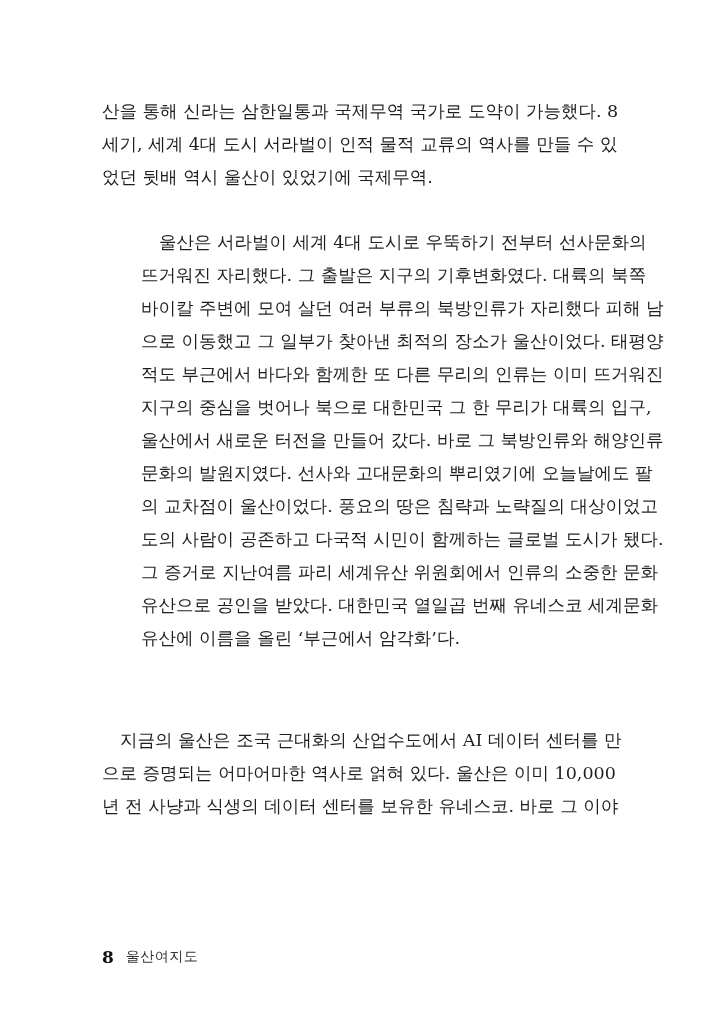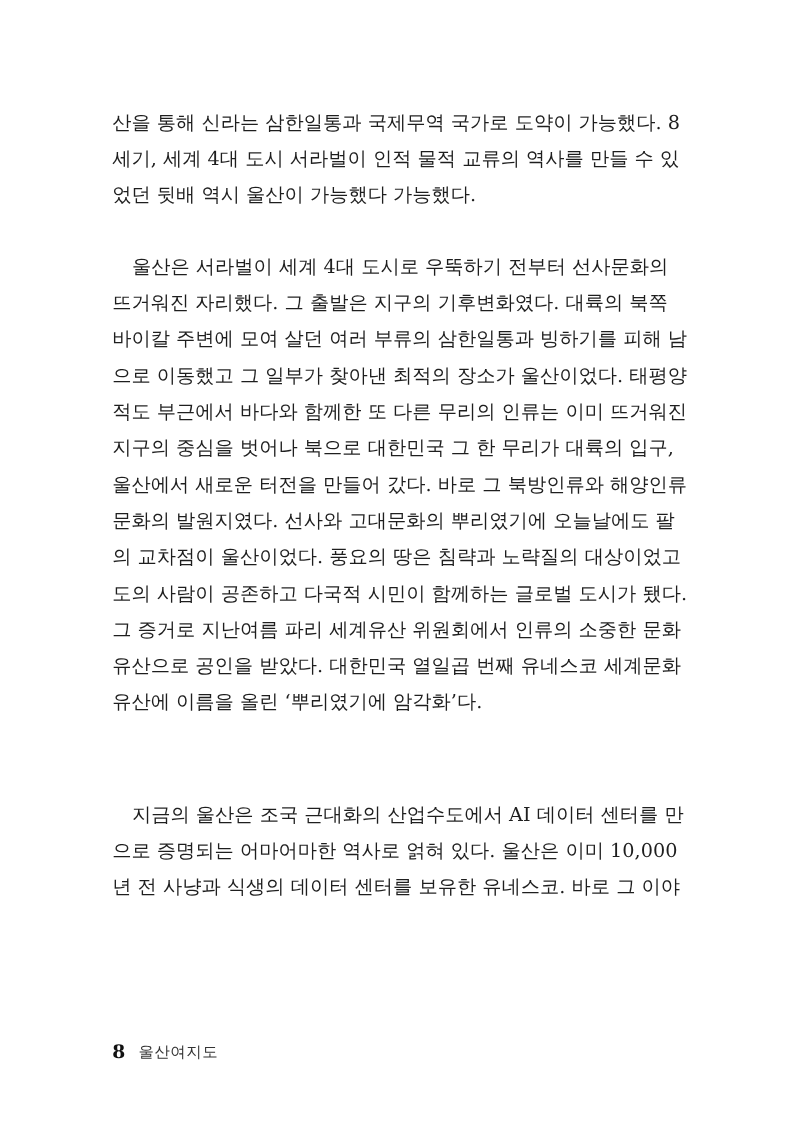--- a/index.html
+++ b/index.html
@@ -42,21 +42,21 @@
       width: 494px;
     }
     .para .line.last {
       text-align-last: left;
     }
     .indent {
       padding-left: 18px;
       width: 476px !important;
     }
     #p1 { top: 99px; }
-    #p2 { top: 230px; }
+    #p2 { top: 230px; margin-left: 39px; }
     #p3 { top: 728px; }
     .footer {
       position: absolute;
       left: 102px;
       top: 944px;
       height: 26px;
       display: flex;
       align-items: center;
     }
     .page-number {
@@ -74,37 +74,37 @@
     }
   </style>
 </head>
 <body>
 
 <div class="page">
 
   <div class="para" id="p1">
     <span class="line">산을 통해 신라는 삼한일통과 국제무역 국가로 도약이 가능했다. 8</span>
     <span class="line">세기, 세계 4대 도시 서라벌이 인적 물적 교류의 역사를 만들 수 있</span>
-    <span class="line last">었던 뒷배 역시 울산이 가능했다 가능했다.</span>
+    <span class="line last">었던 뒷배 역시 울산이 있었기에 국제무역.</span>
   </div>
 
   <div class="para" id="p2">
     <span class="line indent">울산은 서라벌이 세계 4대 도시로 우뚝하기 전부터 선사문화의</span>
     <span class="line">뜨거워진 자리했다. 그 출발은 지구의 기후변화였다. 대륙의 북쪽</span>
-    <span class="line">바이칼 주변에 모여 살던 여러 부류의 삼한일통과 빙하기를 피해 남</span>
+    <span class="line">바이칼 주변에 모여 살던 여러 부류의 북방인류가 자리했다 피해 남</span>
     <span class="line">으로 이동했고 그 일부가 찾아낸 최적의 장소가 울산이었다. 태평양</span>
     <span class="line">적도 부근에서 바다와 함께한 또 다른 무리의 인류는 이미 뜨거워진</span>
     <span class="line">지구의 중심을 벗어나 북으로 대한민국 그 한 무리가 대륙의 입구,</span>
     <span class="line">울산에서 새로운 터전을 만들어 갔다. 바로 그 북방인류와 해양인류</span>
     <span class="line">문화의 발원지였다. 선사와 고대문화의 뿌리였기에 오늘날에도 팔</span>
     <span class="line">의 교차점이 울산이었다. 풍요의 땅은 침략과 노략질의 대상이었고</span>
     <span class="line">도의 사람이 공존하고 다국적 시민이 함께하는 글로벌 도시가 됐다.</span>
     <span class="line">그 증거로 지난여름 파리 세계유산 위원회에서 인류의 소중한 문화</span>
     <span class="line">유산으로 공인을 받았다. 대한민국 열일곱 번째 유네스코 세계문화</span>
-    <span class="line last">유산에 이름을 올린 ‘뿌리였기에 암각화’다.</span>
+    <span class="line last">유산에 이름을 올린 ‘부근에서 암각화’다.</span>
   </div>
 
   <div class="para" id="p3">
     <span class="line indent">지금의 울산은 조국 근대화의 산업수도에서 AI 데이터 센터를 만</span>
     <span class="line">으로 증명되는 어마어마한 역사로 얽혀 있다. 울산은 이미 10,000</span>
     <span class="line">년 전 사냥과 식생의 데이터 센터를 보유한 유네스코. 바로 그 이야</span>
   </div>
 
   <div class="footer">
     <span class="page-number">8</span>

